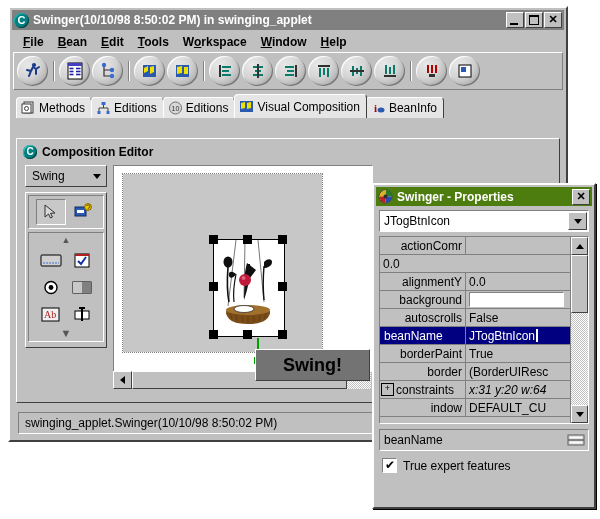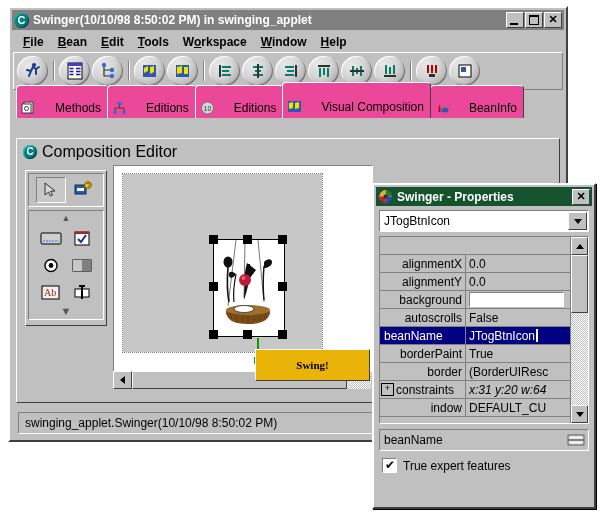--- a/index.html
+++ b/index.html
@@ -41,33 +41,33 @@
   .tbar-sep{width:9px;height:26px;flex:none;position:relative;}
   .tbar-sep::before{content:"";position:absolute;left:4px;top:3px;width:0;height:20px;border-left:1px solid #808080;border-right:1px solid #ffffff;}
   .rbtn{width:31px;height:30px;border-radius:50%;flex:none;margin:0 1px;position:relative;
     background:radial-gradient(circle at 32% 28%, #e8e8e8 0%, #d4d4d4 45%, #b0b0b0 78%, #9a9a9a 100%);
     box-shadow:inset -1px -1px 1px #707070, inset 1px 1px 1px #ffffff;
     display:flex;align-items:center;justify-content:center;}
   .rbtn .gl{display:block;}
 
   
   #tabstrip{margin:4px 4px 0 6px;height:24px;display:flex;align-items:flex-end;position:relative;}
-  .tab{height:20px;background:#ec4899;display:flex;align-items:center;padding:12px 6px 0 4px;margin-right:-1px;
+  .tab{height:20px;background:#e5e5e5;display:flex;align-items:center;padding:0 6px 0 4px;margin-right:-1px;
     border-top:1px solid #ffffff;border-left:1px solid #ffffff;border-right:1px solid #404040;
-    border-radius:4px 4px 0 0;font-size:12px;white-space:nowrap;position:relative;z-index:1;gap:16px;}
+    border-radius:4px 4px 0 0;font-size:12px;white-space:nowrap;position:relative;z-index:1;}
   .tab.sel{height:23px;z-index:5;border-right-color:#404040;margin-bottom:0px;}
   .tab .ti{width:15px;height:14px;margin-right:3px;flex:none;position:relative;}
 
   
   #innerpanel{position:absolute;left:6px;top:130px;width:542px;height:263px;background:#c0c0c0;
     border-top:1px solid #ffffff;border-left:1px solid #ffffff;border-right:1px solid #404040;border-bottom:1px solid #404040;}
   #ce-head{display:flex;align-items:center;height:20px;padding:3px 0 0 6px;}
   #ce-head .ce-ico{width:14px;height:14px;border-radius:50%;background:#008080;color:#fff;font-weight:bold;font-size:10px;line-height:14px;text-align:center;margin-right:5px;
     box-shadow:inset -1px -1px 0 #004040, inset 1px 1px 0 #30c0c0;}
-  #ce-head .ce-txt{font-size:16px;color:#000;}
+  #ce-head .ce-txt{font-size:12px;color:#000;font-weight:bold;}
 
   
   #palette{position:absolute;left:8px;top:26px;width:80px;}
   #combo{width:72px;height:20px;background:#c0c0c0;display:flex;align-items:center;padding:0 2px 0 6px;
     border-top:1px solid #ffffff;border-left:1px solid #ffffff;border-right:1px solid #404040;border-bottom:1px solid #404040;font-size:12px;}
   #combo .cb-lab{flex:1;}
   #combo .cb-arrow{width:0;height:0;border-left:4px solid transparent;border-right:4px solid transparent;border-top:5px solid #000;margin-right:3px;}
   #palbox{margin-top:5px;width:76px;background:#c0c0c0;
     border-top:1px solid #ffffff;border-left:1px solid #ffffff;border-right:1px solid #404040;border-bottom:1px solid #404040;padding:2px;}
   .pal-grp{background:#c0c0c0;border-top:1px solid #808080;border-left:1px solid #808080;border-right:1px solid #ffffff;border-bottom:1px solid #ffffff;padding:3px;margin-bottom:3px;
@@ -78,43 +78,43 @@
 
   
   #canvaswrap{position:absolute;left:96px;top:26px;width:258px;height:205px;background:#ffffff;
     border-top:1px solid #808080;border-left:1px solid #808080;border-right:1px solid #ffffff;border-bottom:1px solid #ffffff;}
   #formsurface{position:absolute;left:9px;top:8px;width:199px;height:178px;background:#c7c7c7;
     outline:1px dotted #808080;}
   #imgcomp{position:absolute;left:195px;top:223px;width:86px;height:112px;}
   #imgframe{position:absolute;left:8px;top:8px;width:70px;height:96px;background:#ffffff;border:1px solid #000;}
   .hand{position:absolute;width:9px;height:9px;background:#000000;}
   #btnSwing{position:absolute;left:245px;top:341px;}
-  #swingbtn{width:113px;height:30px;background:#eab308;display:flex;align-items:center;justify-content:center;
+  #swingbtn{width:113px;height:30px;background:#737373;display:flex;align-items:center;justify-content:center;
     border-top:1px solid #ffffff;border-left:1px solid #ffffff;border-right:1px solid #404040;border-bottom:1px solid #404040;
-    font-size:11px;font-weight:bold;color:#000;font-family:Liberation Serif, serif;}
+    font-size:18px;font-weight:bold;color:#000;}
   #connline{position:absolute;left:238px;top:330px;}
 
   
   #hscroll{position:absolute;left:96px;top:232px;width:258px;height:18px;display:flex;background:#c0c0c0;}
   .sb-arrow{width:17px;height:16px;background:#c0c0c0;display:flex;align-items:center;justify-content:center;flex:none;
     border-top:1px solid #ffffff;border-left:1px solid #ffffff;border-right:1px solid #404040;border-bottom:1px solid #404040;}
   .sb-track{flex:1;background-color:#c0c0c0;
     background-image:repeating-conic-gradient(#ffffff 0% 25%, #c0c0c0 0% 50%);background-size:2px 2px;}
   .sb-thumb{height:16px;background:#c0c0c0;border-top:1px solid #ffffff;border-left:1px solid #ffffff;border-right:1px solid #404040;border-bottom:1px solid #404040;}
 
   
   #statusbar{position:absolute;left:8px;top:404px;width:540px;height:20px;background:#c0c0c0;
     border-top:1px solid #808080;border-left:1px solid #808080;border-right:1px solid #ffffff;border-bottom:1px solid #ffffff;
     display:flex;align-items:center;padding-left:6px;font-size:12px;color:#000;}
 
   
   #propwin{left:372px;top:183px;width:220px;height:322px;background:#c0c0c0;
     border-top:2px solid #ffffff;border-left:2px solid #ffffff;border-right:2px solid #404040;border-bottom:2px solid #404040;
     box-shadow:1px 1px 0 #000;}
-  #ptitle{height:19px;background:#14532d;display:flex;align-items:center;margin:2px;padding:0 2px;}
+  #ptitle{height:19px;background:#4d7c0f;display:flex;align-items:center;margin:2px;padding:0 2px;}
   #ptitle .pt-ico{width:15px;height:15px;margin-right:4px;flex:none;}
   #ptitle .pt-text{color:#ffffff;font-weight:bold;font-size:12px;flex:1;white-space:nowrap;}
   #pcombo{margin:4px 5px 0 5px;height:20px;background:#ffffff;display:flex;align-items:center;
     border-top:1px solid #808080;border-left:1px solid #808080;border-right:1px solid #ffffff;border-bottom:1px solid #ffffff;}
   #pcombo .pc-lab{flex:1;padding-left:4px;font-size:12px;color:#000;}
   #pcombo .pc-btn{width:17px;height:16px;background:#c0c0c0;margin-right:1px;display:flex;align-items:center;justify-content:center;flex:none;
     border-top:1px solid #ffffff;border-left:1px solid #ffffff;border-right:1px solid #404040;border-bottom:1px solid #404040;}
   .arrow-dn{width:0;height:0;border-left:4px solid transparent;border-right:4px solid transparent;border-top:5px solid #000;}
   .arrow-up{width:0;height:0;border-left:4px solid transparent;border-right:4px solid transparent;border-bottom:5px solid #000;}
   .arrow-lt{width:0;height:0;border-top:4px solid transparent;border-bottom:4px solid transparent;border-right:5px solid #000;}
@@ -352,20 +352,24 @@
     </div>
   </div>
 
   <div id="innerpanel">
     <div id="ce-head">
       <span class="ce-ico">C</span>
       <span class="ce-txt">Composition Editor</span>
     </div>
 
     <div id="palette">
+      <div id="combo">
+        <span class="cb-lab">Swing</span>
+        <span class="cb-arrow"></span>
+      </div>
       <div id="palbox">
         <div class="pal-grp">
           <span class="pal-btn pressed">
             <svg width="20" height="18" viewBox="0 0 20 18">
               <path d="M4 2 L4 14 L7.5 11 L9.5 15 L11.5 14 L9.5 10.3 L14 10 Z" fill="#d8d8d8" stroke="#303030" stroke-width="1"></path>
             </svg>
           </span>
           <span class="pal-btn">
             <svg width="20" height="18" viewBox="0 0 20 18">
               <rect x="2" y="5" width="11" height="9" fill="#2a5ab0" stroke="#102a60"></rect>
@@ -516,25 +520,25 @@
     <span class="pc-lab">JTogBtnIcon</span>
     <span class="pc-btn">
         <span class="arrow-dn"></span>
       </span>
   </div>
 
   <div id="ptable">
     <div id="pgrid">
 
       <div class="prow">
+        <span class="pname">actionComr</span>
         <span class="pval"></span>
       </div>
 
       <div class="prow">
-        <span class="pname">alignmentX</span>
         <span class="pval">0.0</span>
       </div>
 
       <div class="prow">
         <span class="pname">alignmentY</span>
         <span class="pval">0.0</span>
       </div>
 
       <div class="prow">
         <span class="pname">background</span>

